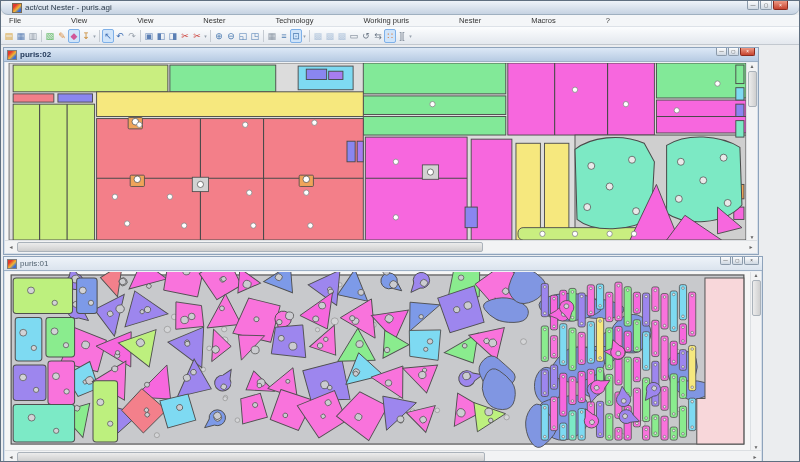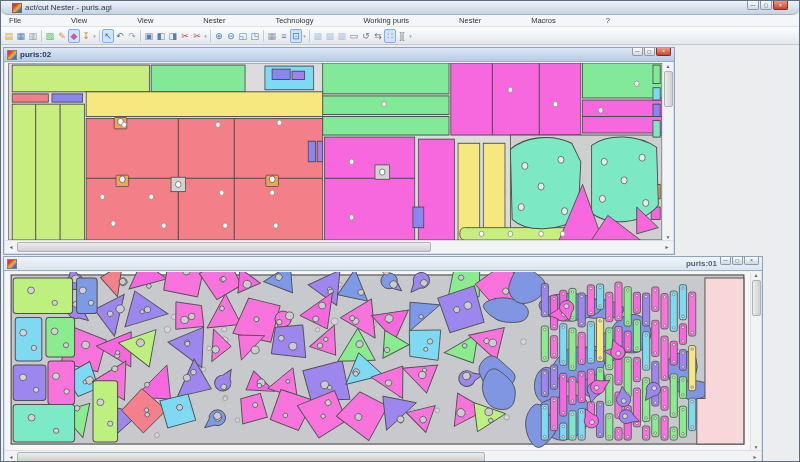--- a/index.html
+++ b/index.html
@@ -20,21 +20,21 @@
   .tb.sel{background:#cfe4fa;border-color:#7eb0e8;}
   .tb.dis{opacity:.35;}
   .tsep{width:1px;height:12px;background:#c5cbd2;margin:0 2px;}
   .tgrip{font-size:5px;color:#98a2ac;width:5px;text-align:center;}
   
   .mdi{position:relative;height:421px;background:#ebedef;overflow:hidden;}
   .cw{position:absolute;background:#eef1f4;border:1px solid #8ea3bb;box-shadow:inset 0 0 0 1px #d6dfe9;display:flex;flex-direction:column;box-sizing:border-box;}
   .cwt{height:13px;display:flex;align-items:center;gap:3px;padding:0 3px;background:linear-gradient(#dce8f6,#b7cbe3);border-bottom:1px solid #9db0c6;}
   .cw.inactive .cwt{background:linear-gradient(#eef3f9,#dbe4ee);}
   .cwt .ttl{flex:1;font-size:8px;font-weight:bold;color:#22395a;line-height:12px;}
-  .cw.inactive .cwt .ttl{color:#51616f;font-weight:bold;text-align:right;}
+  .cw.inactive .cwt .ttl{color:#51616f;font-weight:normal;}
   .docicon{width:8px;height:8px;border:1px solid #808080;background:linear-gradient(135deg,#e23b2e 25%,#f2b632 55%,#3b6fd4 80%);}
   .cwcap{width:11px;height:8px;font-size:4.5px;line-height:7px;}
   .cw.inactive .cap.close{background:linear-gradient(#fdfdfd,#cfd8e2);border-color:#8b9aaa;color:#444;}
   .cwbody{flex:1;display:flex;flex-direction:column;margin:1px;background:#fff;min-height:0;}
   .crow{flex:1;display:flex;min-height:0;}
   .canvas{flex:1;background:#f6f6f6;min-width:0;}
   .canvas svg{display:block;width:100%;height:100%;}
   .vscroll{width:11px;background:#f2f3f4;border-left:1px solid #dcdfe2;display:flex;flex-direction:column;align-items:center;font-size:5px;color:#666;box-sizing:border-box;}
   .vthumb{width:7px;height:34px;margin:2px 0;background:linear-gradient(90deg,#ececec,#cfcfcf);border:1px solid #aab2ba;border-radius:2px;}
   .vsp{flex:1;}
@@ -108,21 +108,21 @@
       <span class="tb" style="color: rgb(106, 118, 133);">▭</span>
       <span class="tb" style="color: rgb(106, 118, 133);">↺</span>
       <span class="tb" style="color: rgb(106, 118, 133);">⇆</span>
       <span class="tb sel" style="color: rgb(224, 116, 44);">∷</span>
       <span class="tb" style="color: rgb(106, 118, 133);">][</span>
       <span class="tgrip">▾</span>
     </div>
 
   <div class="mdi">
 
-    <div class="cw" id="cw1" style="left:2px;top:2px;width:672px;height:208px;">
+    <div class="cw" id="cw1" style="left:2px;top:2px;width:756px;height:208px;">
       <div class="cwt">
         <span class="docicon"></span>
         <span class="ttl">puris:02</span>
         <span class="capbtns">
           <span class="cap cwcap">—</span>
           <span class="cap cwcap">▢</span>
           <span class="cap cwcap close">×</span>
         </span>
       </div>
       <div class="cwbody">

